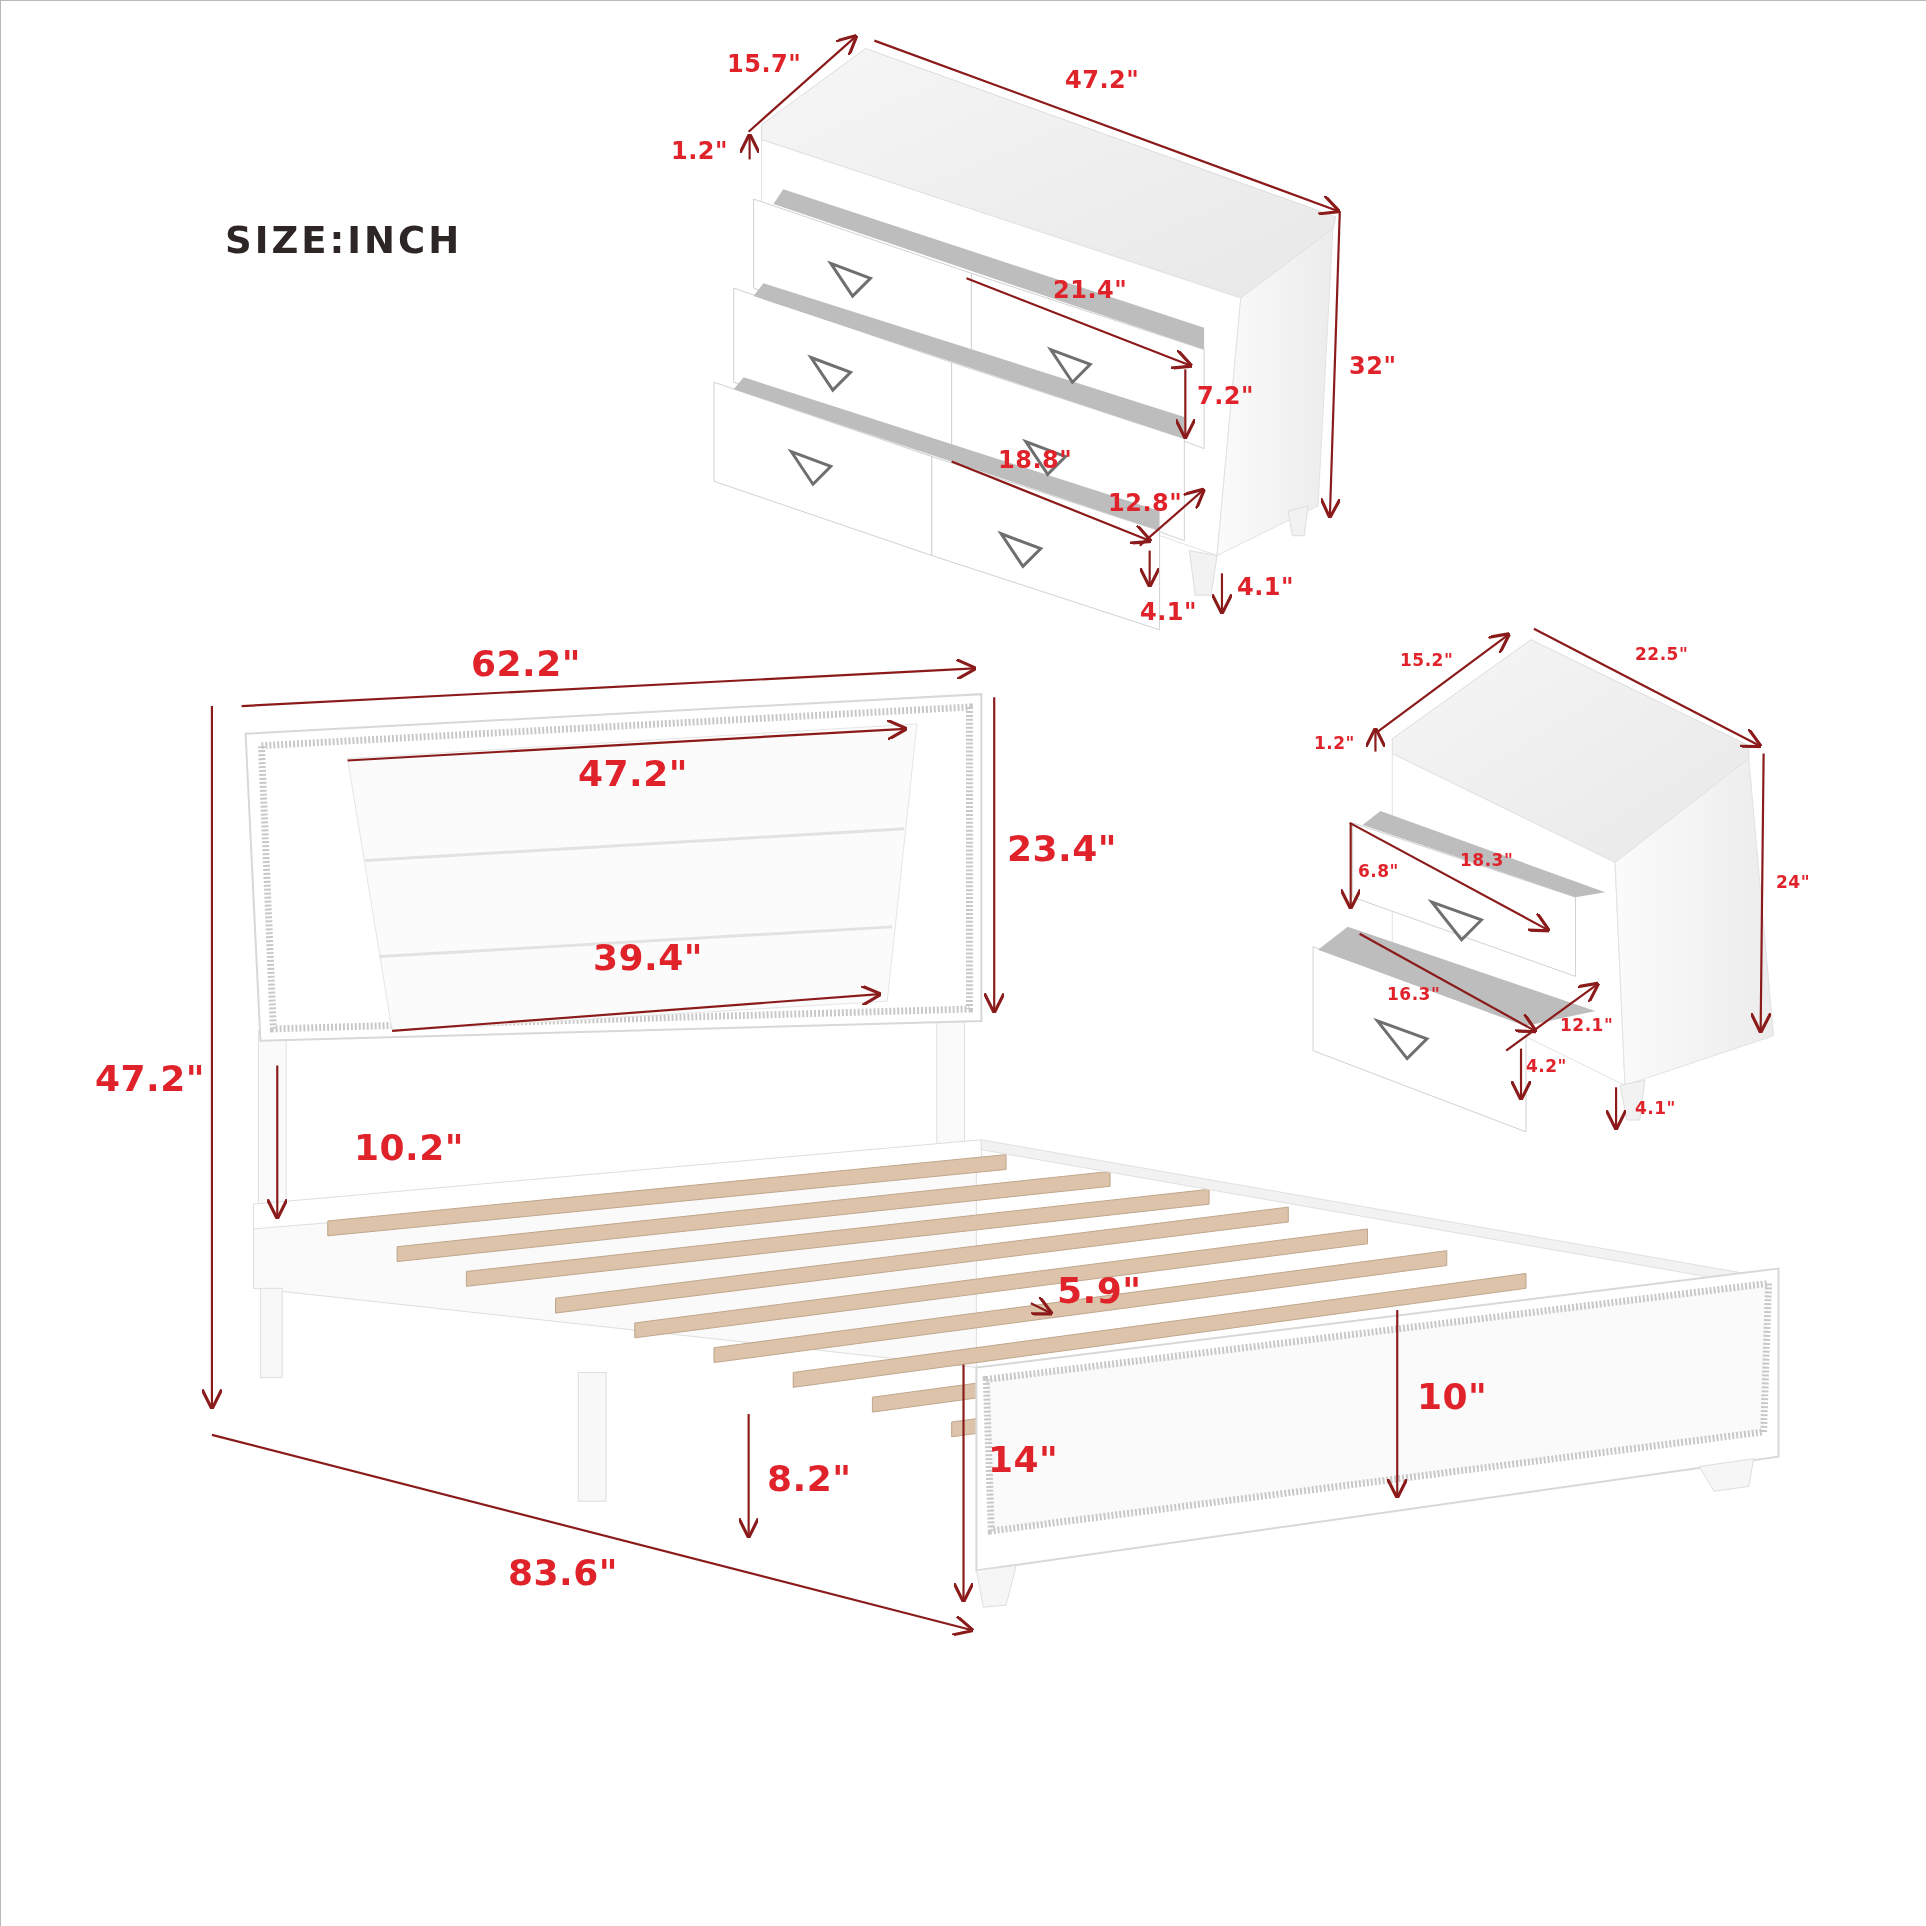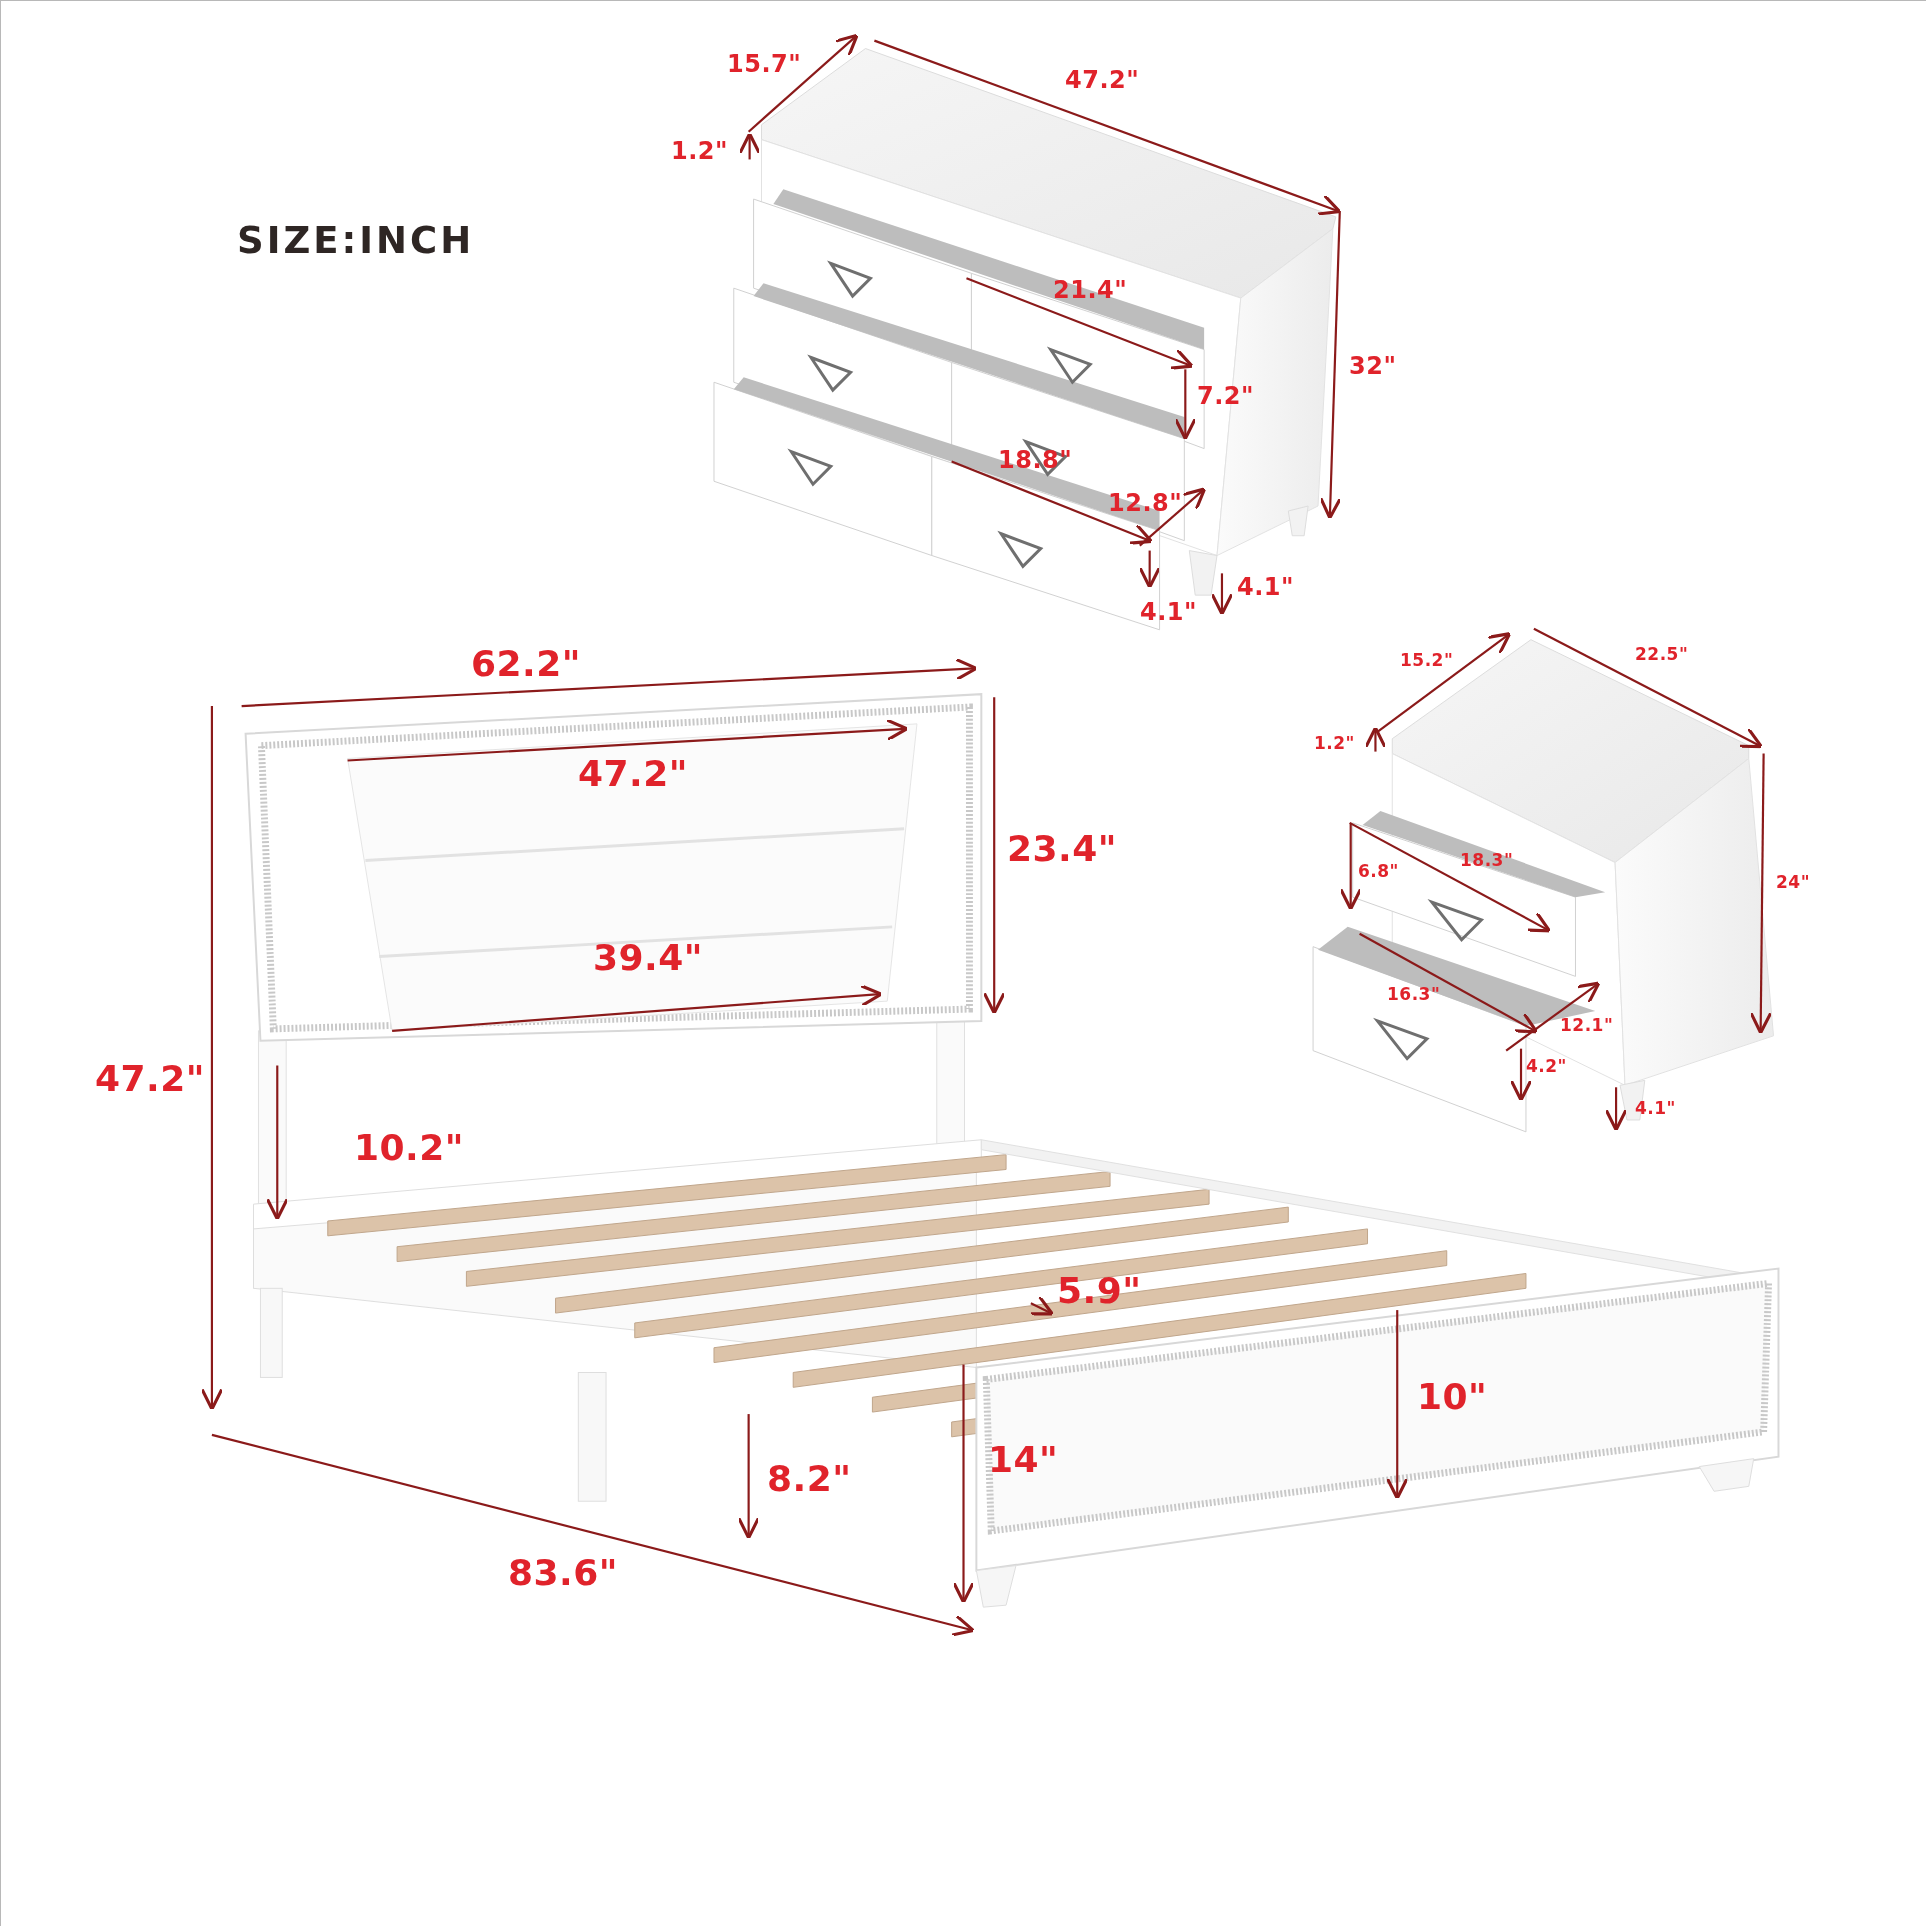--- a/index.html
+++ b/index.html
@@ -3,21 +3,21 @@
 <meta charset="utf-8">
 <style>
   html, body { margin: 0; padding: 0; background: #ffffff; }
   body { width: 1927px; height: 1927px; position: relative; overflow: hidden; font-family: "Liberation Sans", sans-serif; }
   .frame { position: absolute; left: 0; top: 0; width: 1925px; height: 1925px; border: 1px solid #b8b8b8; background: #ffffff; }
   svg.art { position: absolute; left: 0; top: 0; }
   .lbl { position: absolute; color: #e0232b; font-family: "DejaVu Sans", sans-serif; font-weight: bold; white-space: nowrap; line-height: 1; letter-spacing: 0.5px; }
   .lbl.xl { font-size: 36px; }
   .lbl.md { font-size: 24px; }
   .lbl.xs { font-size: 17px; }
-  .size-title { position: absolute; left: 236px; top: 218px; font-family: "DejaVu Sans", sans-serif; font-weight: bold; font-size: 37px; color: #2e2624; letter-spacing: 3px; text-align: right; }
+  .size-title { position: absolute; left: 224px; top: 218px; font-family: "DejaVu Sans", sans-serif; font-weight: bold; font-size: 37px; color: #2e2624; letter-spacing: 3px; text-align: right; }
 </style>
 </head>
 <body>
 
 <div class="frame">
 
   <svg class="art" width="1927" height="1927" viewBox="0 0 1946 1946">
     <defs>
       <marker id="ah" viewBox="0 0 10 10" refX="9" refY="5" markerWidth="9" markerHeight="9" orient="auto-start-reverse">
         <path d="M0,0 L10,5 L0,10" fill="none" stroke="#8b1a1a" stroke-width="1.6"></path>

